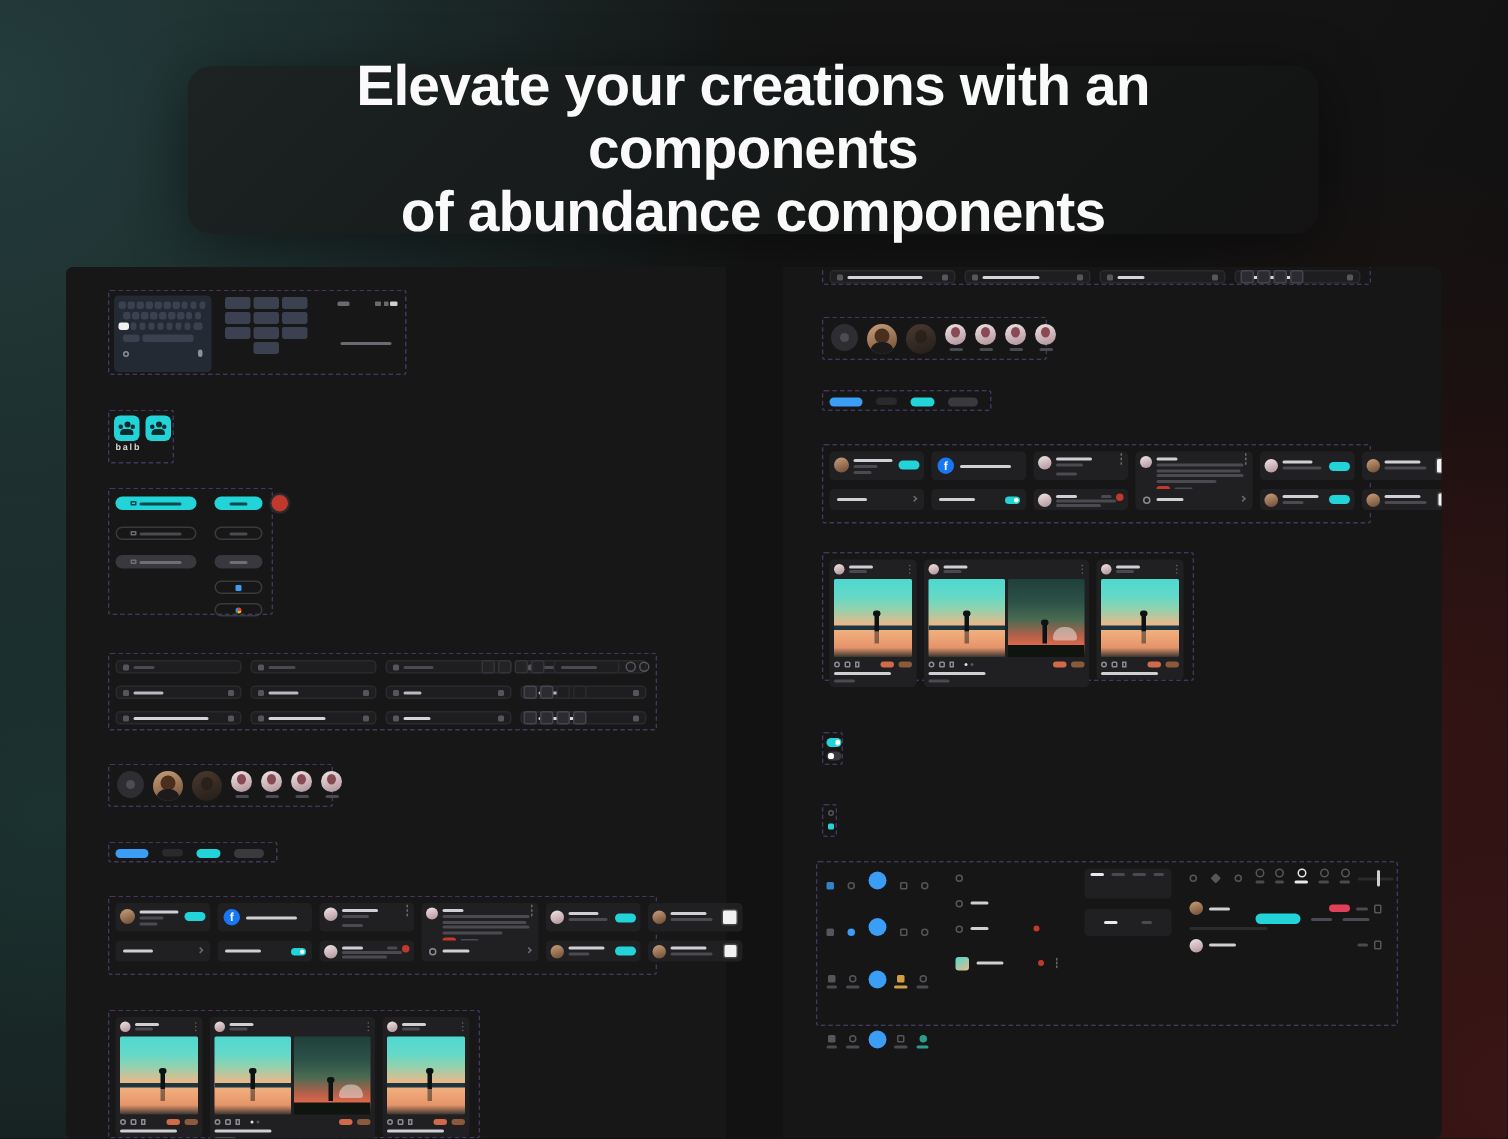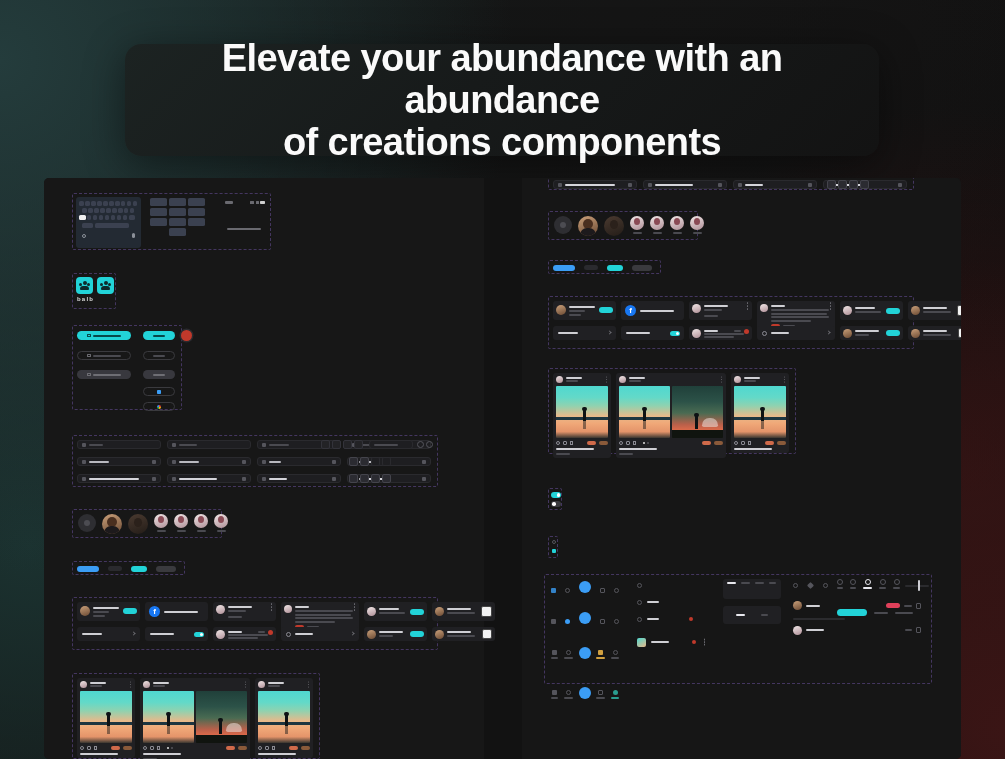--- a/index.html
+++ b/index.html
@@ -95,22 +95,22 @@
          font-size:8px; font-weight:700; display:flex; align-items:center; justify-content:center; }
   .rec { width:11px; height:11px; border-radius:50%; background:#c0392b; box-shadow:0 0 0 1.5px #2a2a2e; }
 </style>
 </head>
 <body>
 
 <div class="bg"></div>
 
 <div class="headline">
   <h1>
-    <span>Elevate your abundance with an abundance</span><br>
-    <span>of creations components</span>
+    <span>Elevate your creations with an components</span><br>
+    <span>of abundance components</span>
   </h1>
 </div>
 
 <div class="board">
 
   <div class="panel panel-left">
 
     <div class="grp" style="left:28px; top:15px; width:199px; height:57px;">
       <div class="blk card" style="left:3px; top:3px; width:65px; height:51px; background:#232a33;">
         <div style="position:absolute;left:3px;top:4px;display:flex;gap:1.4px;">

